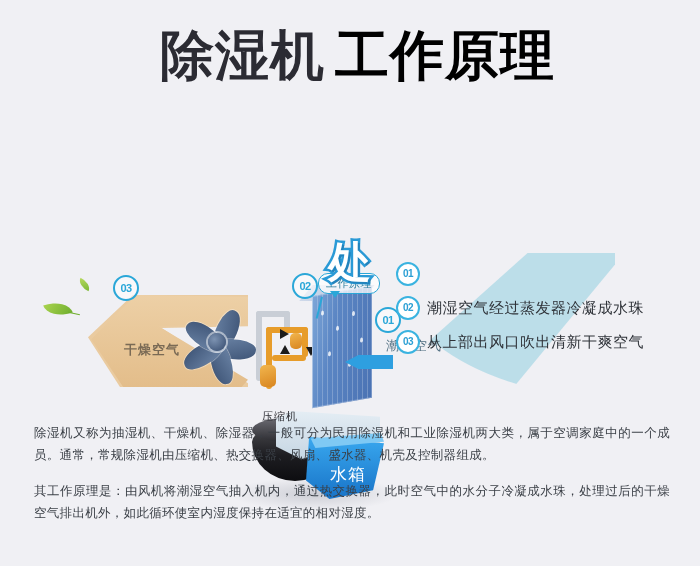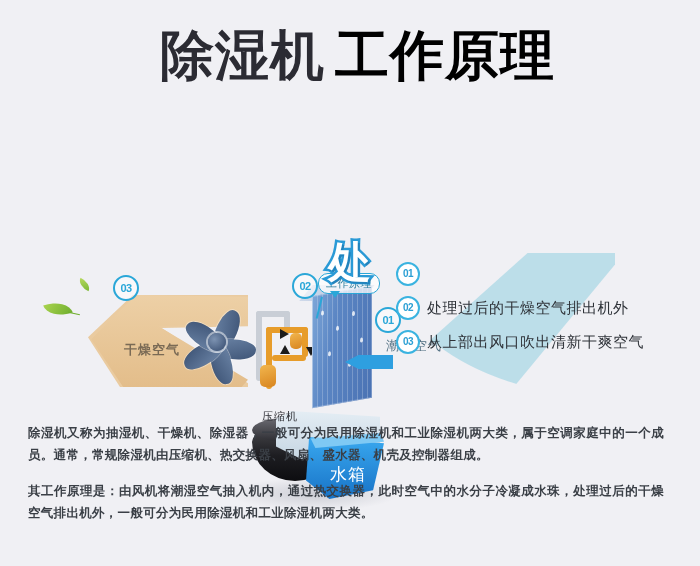--- a/index.html
+++ b/index.html
@@ -216,21 +216,21 @@
     color:#ffffff;letter-spacing:1px;
     -webkit-text-stroke:5px #2a9ad6;
     paint-order:stroke fill;
     text-shadow:
       0 0 0 #2a9ad6,
       2px 2px 0 rgba(20,90,140,.35);
   }
   .wm-line span{position:relative;}
 
   
-  .copy{position:absolute;left:28px;top:422px;width:636px;font-weight:bold;}
+  .copy{position:absolute;left:34px;top:422px;width:636px;}
   .copy p{
     margin:0 0 8px 0;font-size:12.5px;line-height:22px;color:#3a3f46;
     letter-spacing:.3px;text-align:justify;
   }
   .copy p.gap{margin-top:14px;}
 </style>
 </head>
 <body>
 
 <div id="page">
@@ -308,30 +308,30 @@
     <div class="tank-top"></div>
     <div class="lbl-tank">水箱</div>
   </div>
 
   <div class="legend">
     <div class="legend-row">
       <div class="legend-badge">01</div>
     </div>
     <div class="legend-row">
       <div class="legend-badge">02</div>
-      <div class="legend-text">处理过后的干燥空气排出机外</div>
+      <div class="legend-text">潮湿空气经过蒸发器冷凝成水珠</div>
     </div>
     <div class="legend-row">
       <div class="legend-badge">03</div>
       <div class="legend-text">从上部出风口吹出清新干爽空气</div>
     </div>
   </div>
 
   <div class="watermark">
     <span class="wm-line"><span>处</span></span>
   </div>
 
   <div class="copy">
     <p>除湿机又称为抽湿机、干燥机、除湿器，一般可分为民用除湿机和工业除湿机两大类，属于空调家庭中的一个成员。通常，常规除湿机由压缩机、热交换器、风扇、盛水器、机壳及控制器组成。</p>
-    <p class="gap">其工作原理是：由风机将潮湿空气抽入机内，通过热交换器，此时空气中的水分子冷凝成水珠，处理过后的干燥空气排出机外，一般可分为民用除湿机和工业除湿机两大类。</p>
+    <p class="gap">其工作原理是：由风机将潮湿空气抽入机内，通过热交换器，此时空气中的水分子冷凝成水珠，处理过后的干燥空气排出机外，如此循环使室内湿度保持在适宜的相对湿度。</p>
   </div>
 
 </div>
 
 </body></html>

